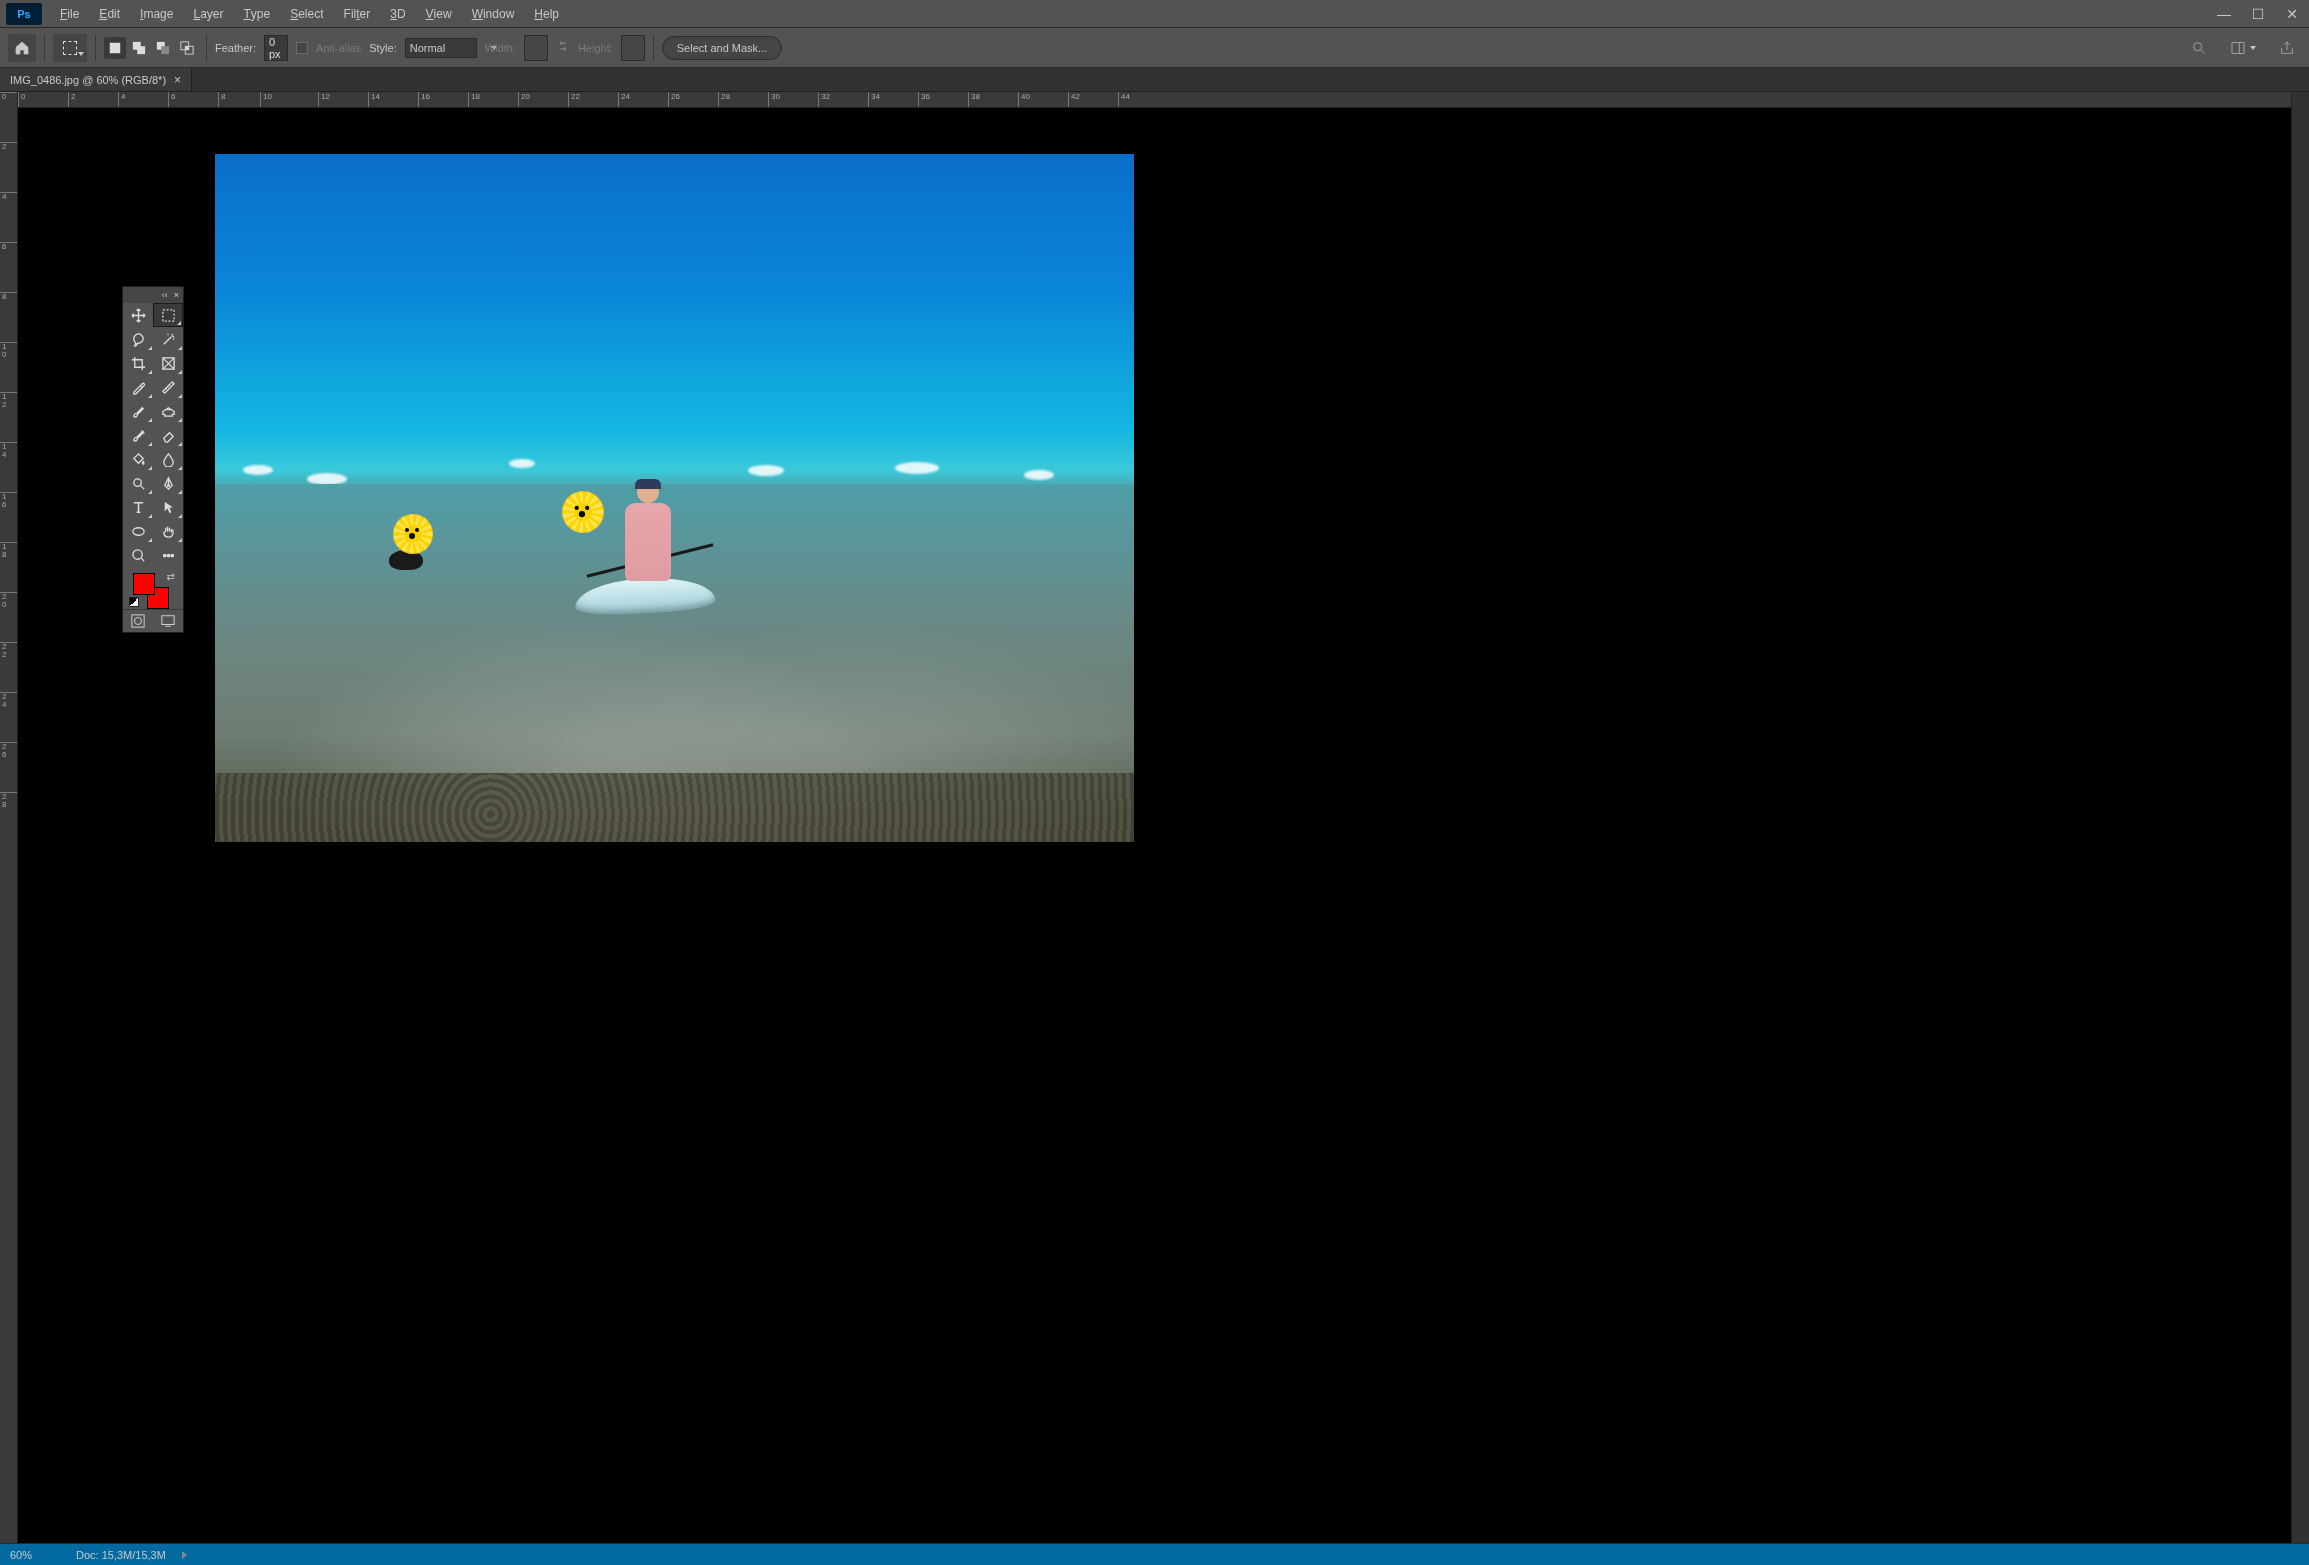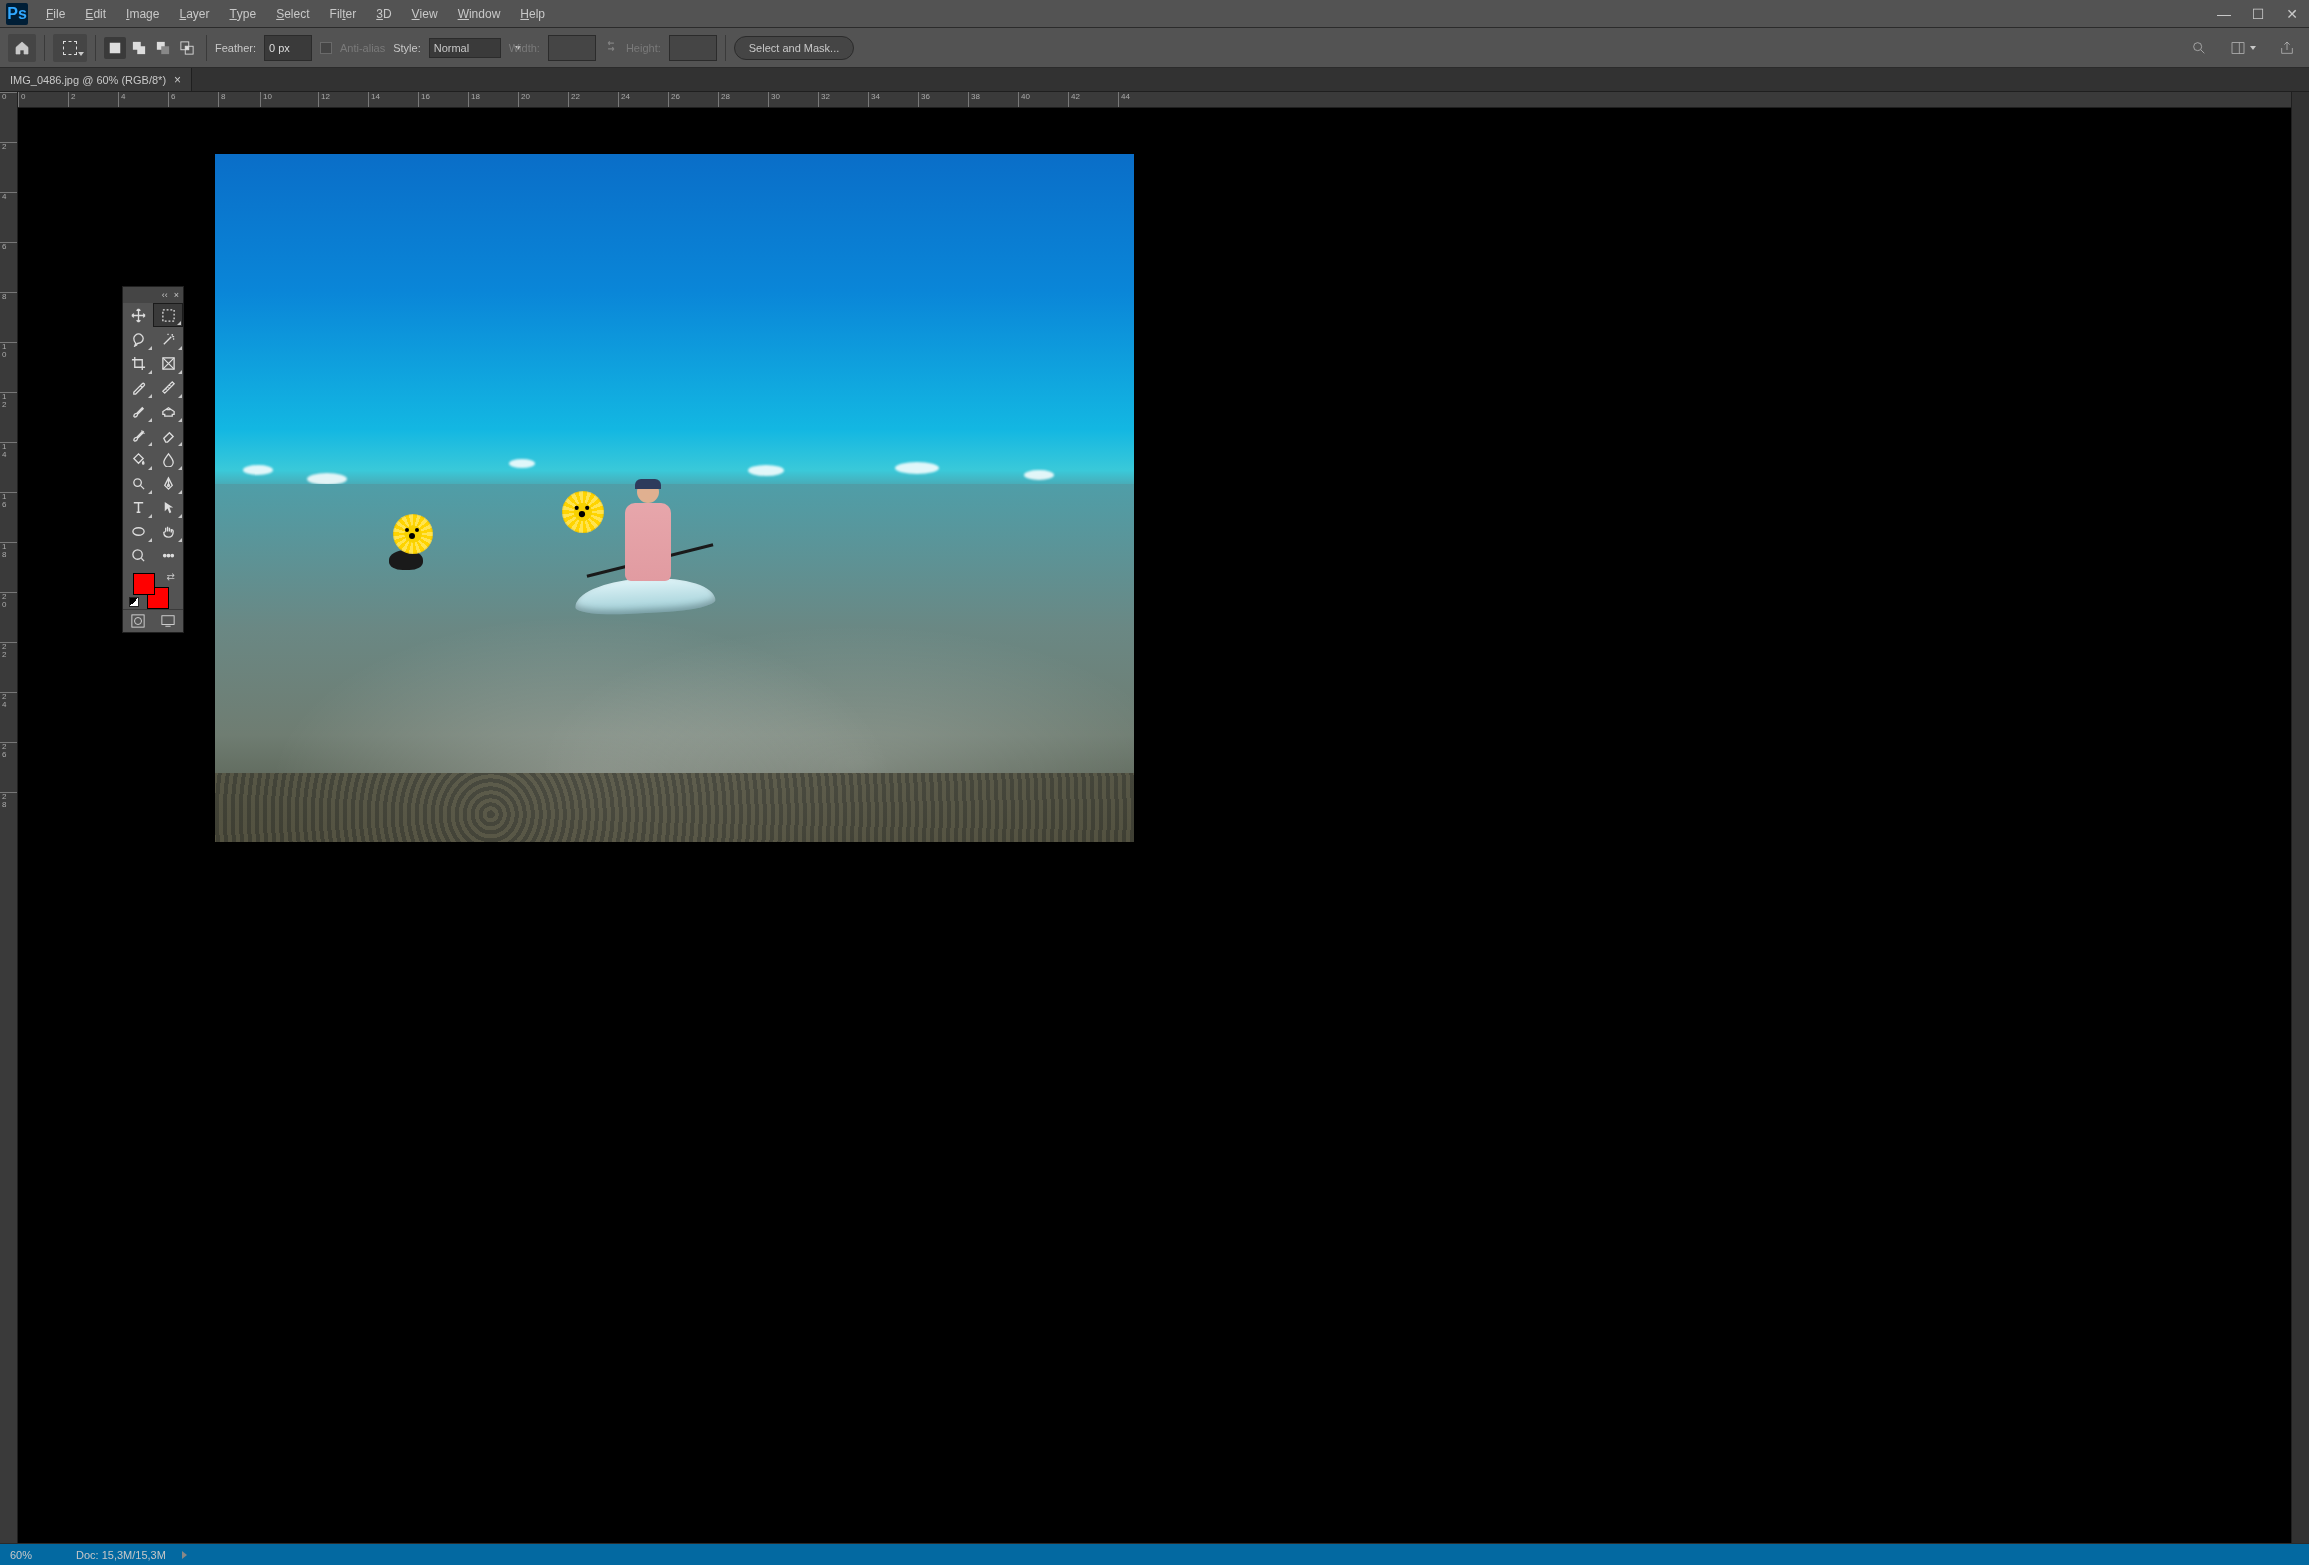--- a/index.html
+++ b/index.html
@@ -16,26 +16,26 @@
   
   .menubar {
     height: 28px;
     background: #535353;
     display: flex;
     align-items: stretch;
     padding-left: 4px;
     border-bottom: 1px solid #2b2b2b;
   }
   .menubar .ps-icon {
-    width: 22px; height: 22px;
+    width: 36px; height: 22px;
     margin: 3px 8px 3px 2px;
     background: #001e36;
     color: #31a8ff;
     font-weight: 700;
-    font-size: 16px;
+    font-size: 11px;
     display: flex; align-items: center; justify-content: center;
     border-radius: 2px;
   }
   .menubar .menu-item {
     padding: 0 10px;
     display: flex; align-items: center;
     cursor: default;
   }
   .menubar .menu-item span.ul { text-decoration: underline; }
   .menubar .spacer { flex: 1; }
@@ -85,21 +85,21 @@
   }
   .optbar .sel-mode .mode {
     width: 22px; height: 22px;
     display: flex; align-items: center; justify-content: center;
     border-radius: 2px;
   }
   .optbar .sel-mode .mode.active { background: #3a3a3a; }
   .optbar .label { font-size: 11px; color: #c8c8c8; }
   .optbar .label.dim { color: #7a7a7a; }
   .optbar .field {
-    width: 48px; height: 20px;
+    width: 24px; height: 20px;
     background: #3a3a3a;
     border: 1px solid #2b2b2b;
     color: #ddd;
     font-size: 11px;
     padding: 12px 4px;
     display: flex; align-items: center;
   }
   .optbar .field.dim { color: #6a6a6a; background: #454545; }
   .optbar .chk {
     width: 12px; height: 12px;

